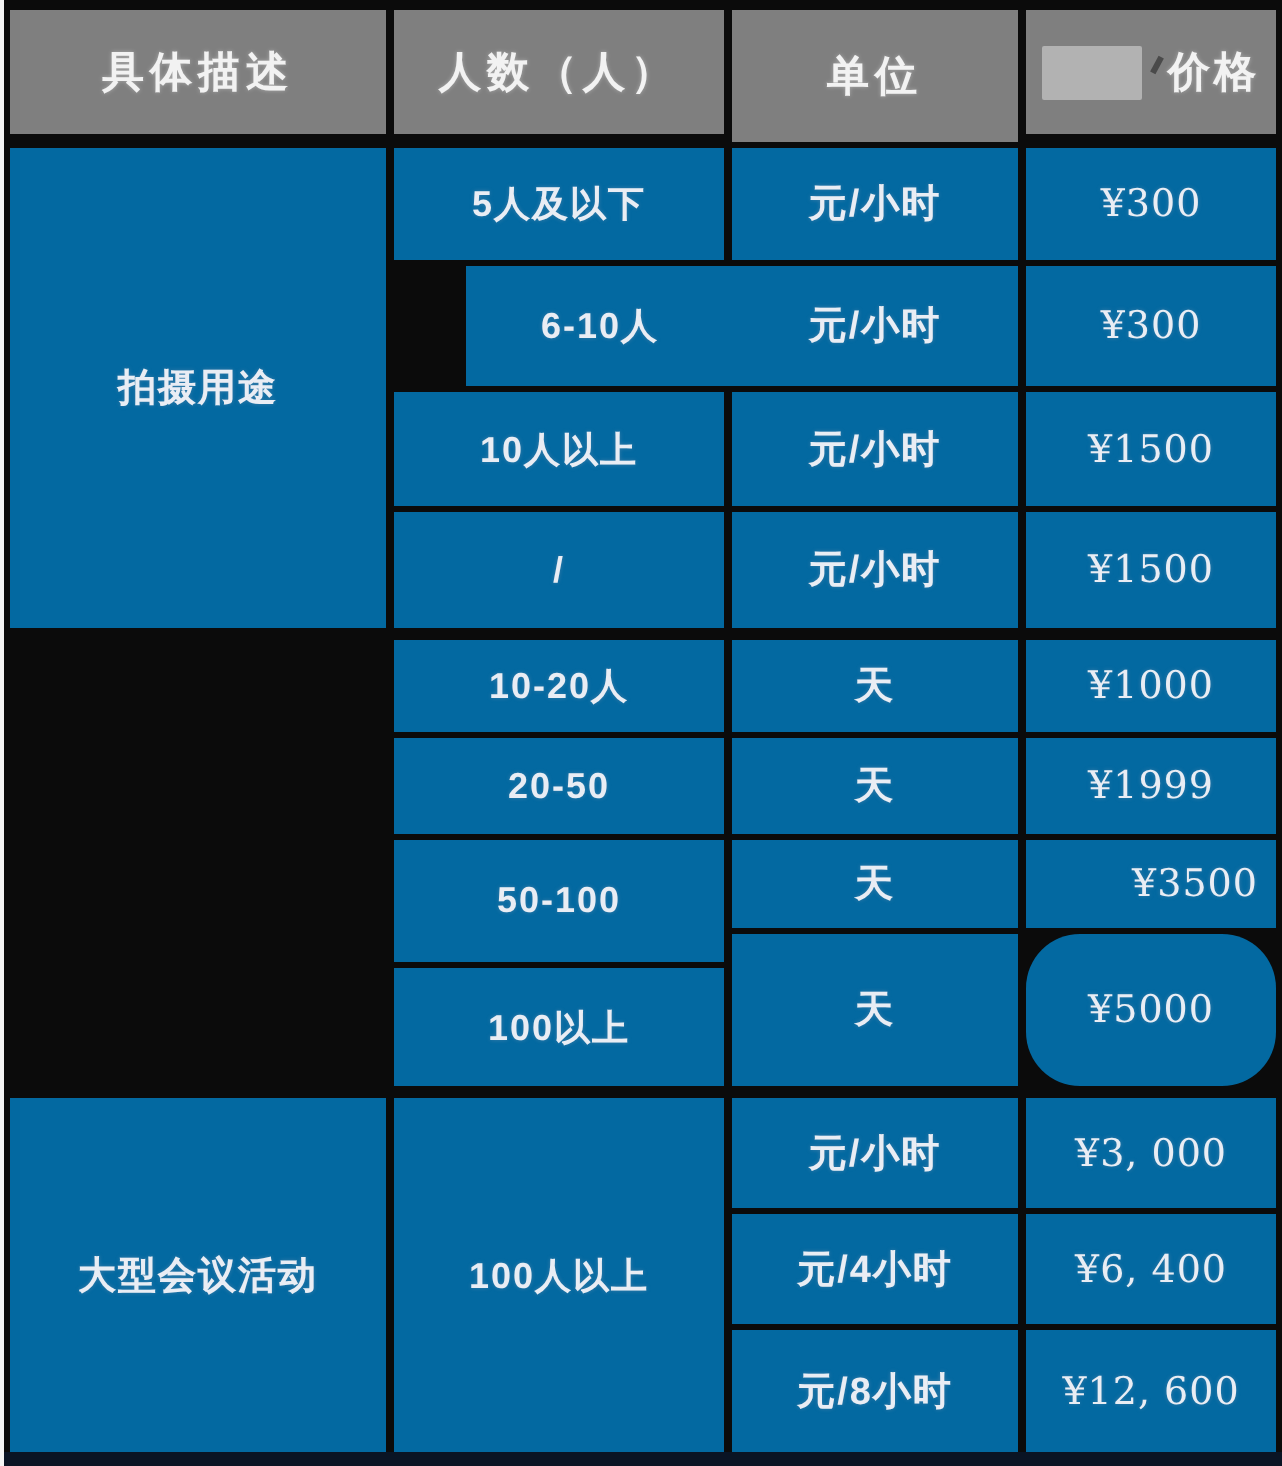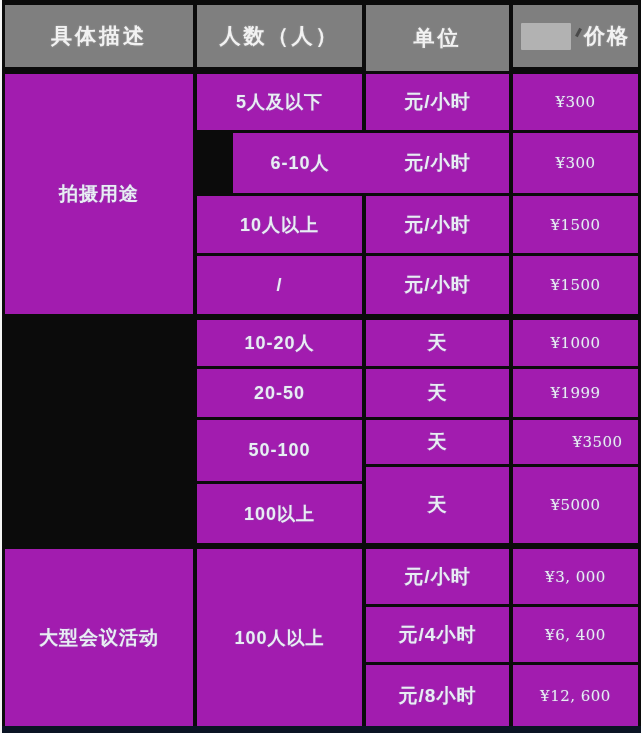--- a/index.html
+++ b/index.html
@@ -19,39 +19,39 @@
     position: absolute;
     left: 0; top: 0;
     width: 2px; height: 733px;
     background: #f5f5f5;
   }
   .cell {
     position: absolute;
     display: flex;
     align-items: center;
     justify-content: center;
-    background: #a21caf;
+    background: #0369a1;
     color: #e9edf4;
     font-weight: bold;
     font-size: 19px;
     letter-spacing: 1px;
     text-shadow: 0 0 2px rgba(130,150,180,0.45);
     box-sizing: border-box;
   }
   .hdr {
     background: #7f7f7f;
     color: #f2f2f2;
     font-size: 21px;
     letter-spacing: 3px;
     text-shadow: 0 0 2px rgba(255,255,255,0.35);
   }
   .price {
     font-family: "DejaVu Serif", serif;
     font-weight: 500;
-    font-size: 15px;
+    font-size: 19px;
     letter-spacing: 0.5px;
   }
   .people {
     font-size: 18px;
   }
   .bottom-strip {
     position: absolute;
     left: 2px; top: 726px;
     width: 639px; height: 7px;
     background: #0a1424;
@@ -116,21 +116,21 @@
   <div class="cell" style="left:366px; top:320px; width:143px; height:46px;">天</div>
   <div class="cell price" style="left:513px; top:320px; width:125px; height:46px;">¥1000</div>
 
   <div class="cell" style="left:366px; top:369px; width:143px; height:48px;">天</div>
   <div class="cell price" style="left:513px; top:369px; width:125px; height:48px;">¥1999</div>
 
   <div class="cell" style="left:366px; top:420px; width:143px; height:44px;">天</div>
   <div class="cell price" style="left:513px; top:420px; width:125px; height:44px;padding-left:44px;">¥3500</div>
 
   <div class="cell" style="left:366px; top:467px; width:143px; height:76px;">天</div>
-  <div class="cell price" style="left:513px; top:467px; width:125px; height:76px;">¥5000</div>
+  <div class="cell price" style="left:513px; top:467px; width:125px; height:76px;border-radius:27px;">¥5000</div>
 
   <div class="cell" style="left:5px; top:549px; width:188px; height:177px;">大型会议活动</div>
   <div class="cell people" style="left:197px; top:549px; width:165px; height:177px;">100人以上</div>
 
   <div class="cell" style="left:366px; top:549px; width:143px; height:55px;">元/小时</div>
   <div class="cell price" style="left:513px; top:549px; width:125px; height:55px;">¥3, 000</div>
 
   <div class="cell" style="left:366px; top:607px; width:143px; height:55px;">元/4小时</div>
   <div class="cell price" style="left:513px; top:607px; width:125px; height:55px;">¥6, 400</div>
 

